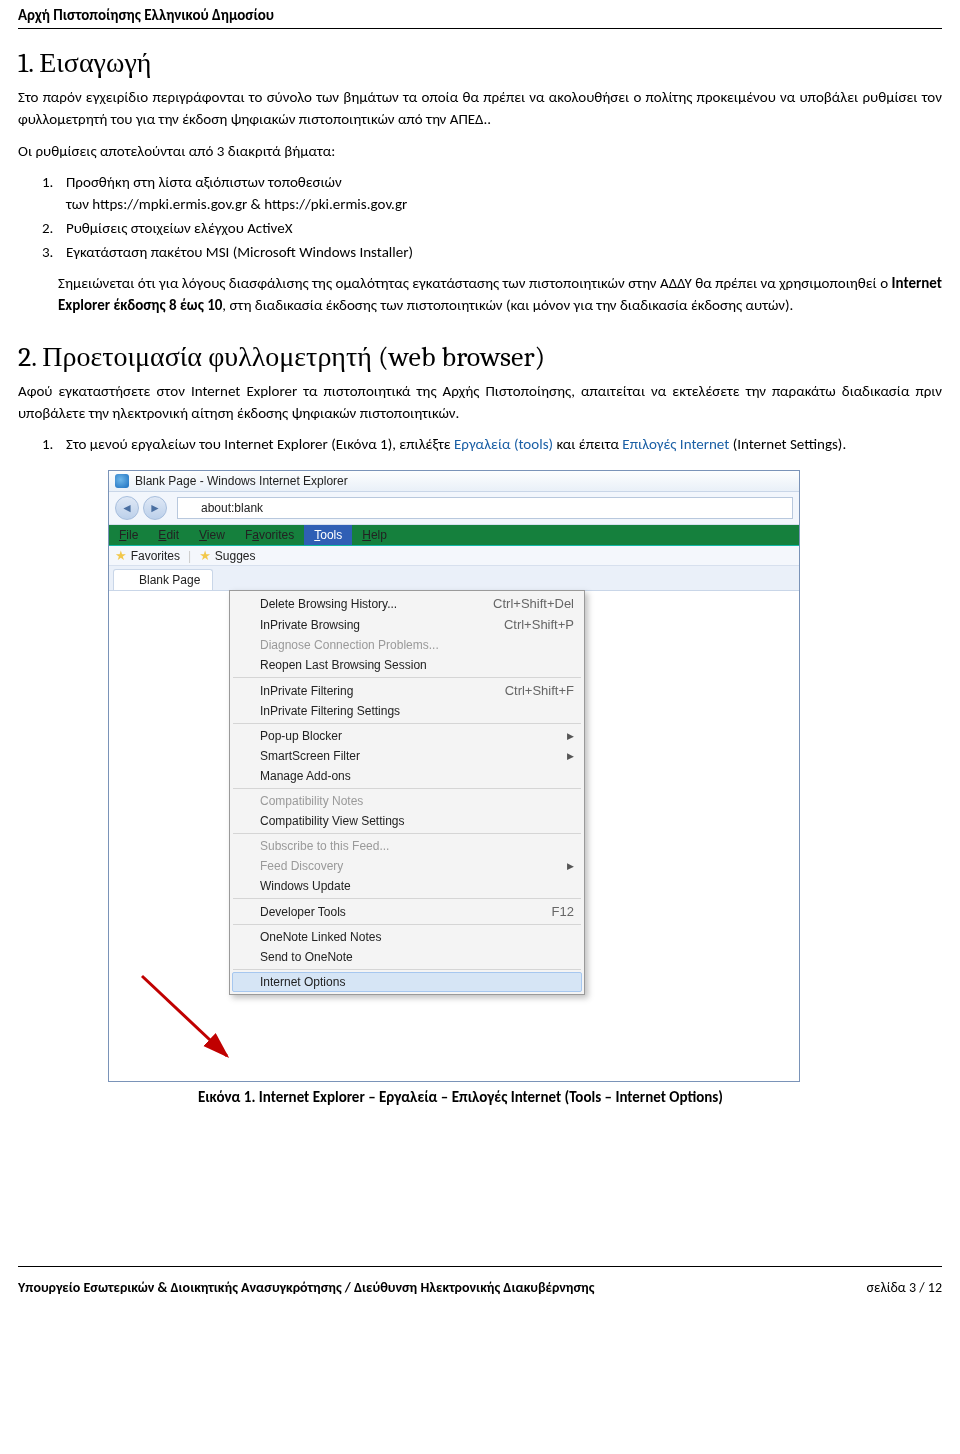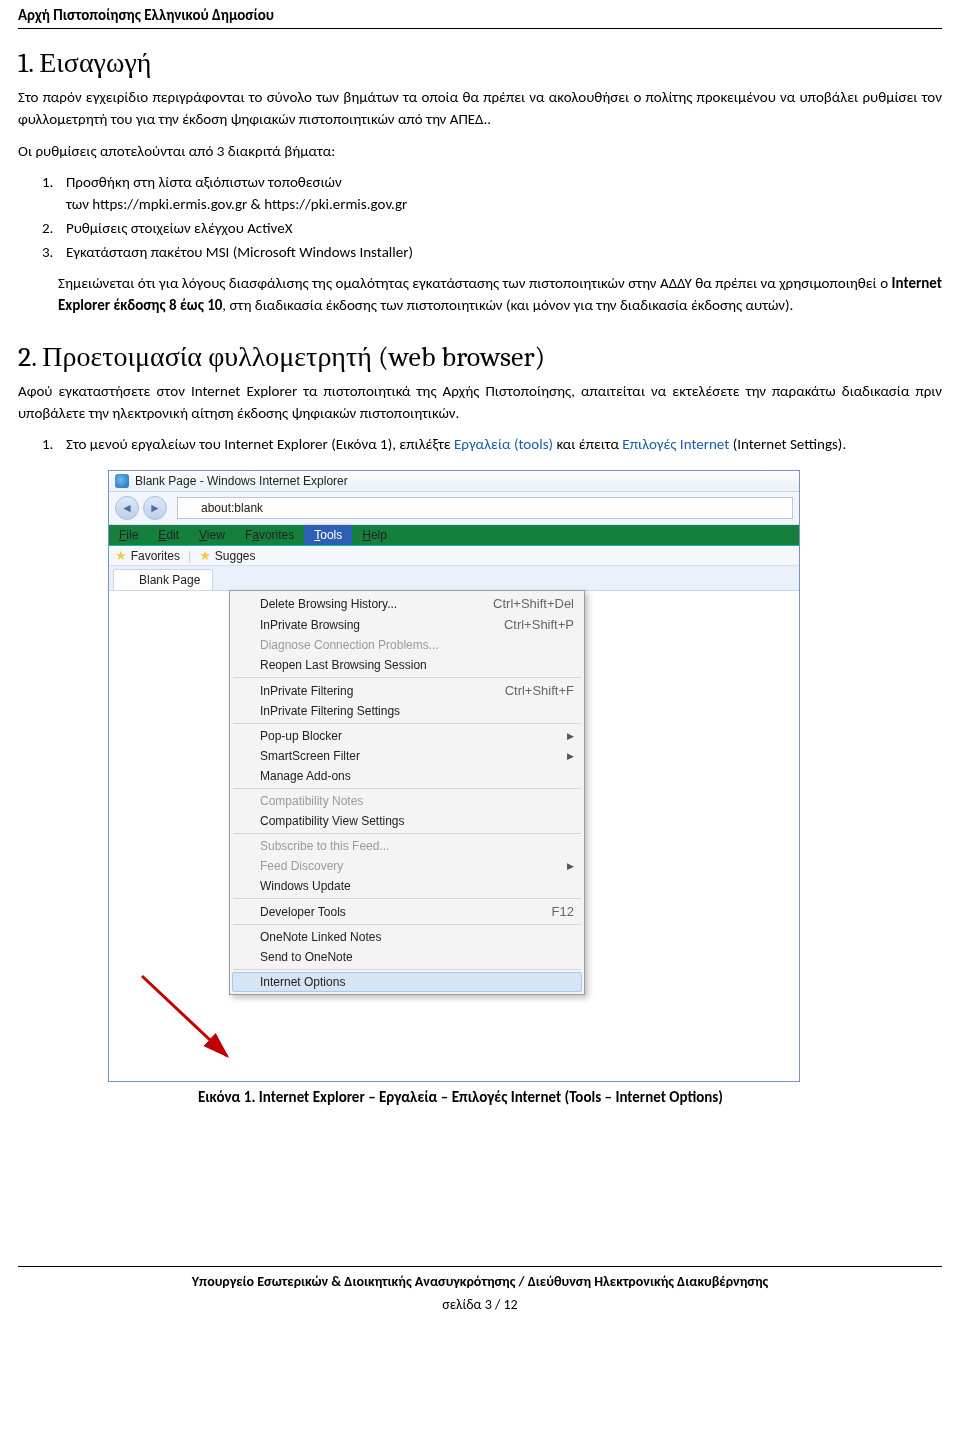--- a/index.html
+++ b/index.html
@@ -152,24 +152,23 @@
     font-weight: bold;
     font-size: 15px;
     margin: 6px 0 0 90px;
   }
   .doc-footer {
     margin-top: 160px;
     border-top: 1.5px solid #000;
     padding: 6px 0 14px 0;
     display: flex;
     justify-content: space-between;
-    align-items: center;
+    align-items: flex-end;
     font-size: 14px;
     font-weight: bold;
-    flex-direction: column;
   }
   .doc-footer .pagelabel { font-weight: normal; font-size: 14px; padding-top: 6px; }
 </style>
 </head>
 <body>
 
 <div class="doc-header">Αρχή Πιστοποίησης Ελληνικού Δημοσίου</div>
 
 <h1>1. Εισαγωγή</h1>
 <p>Στο παρόν εγχειρίδιο περιγράφονται το σύνολο των βημάτων τα οποία θα πρέπει να ακολουθήσει ο πολίτης προκειμένου να υποβάλει ρυθμίσει τον φυλλομετρητή του για την έκδοση ψηφιακών πιστοποιητικών από την ΑΠΕΔ..</p>

